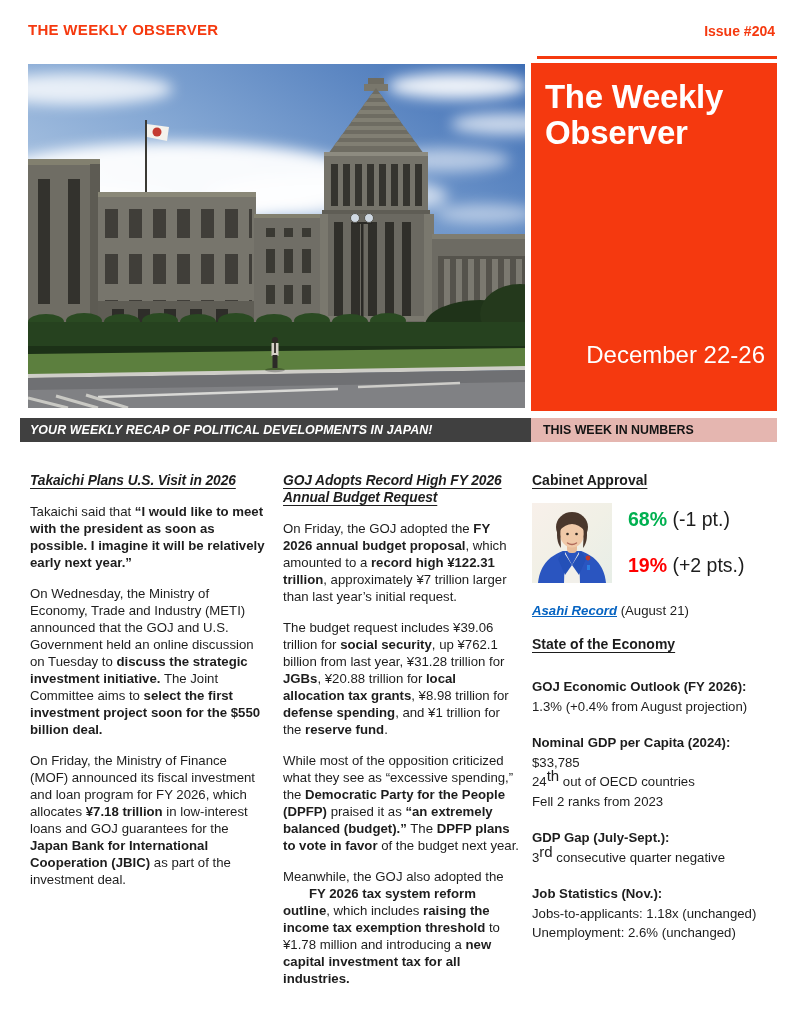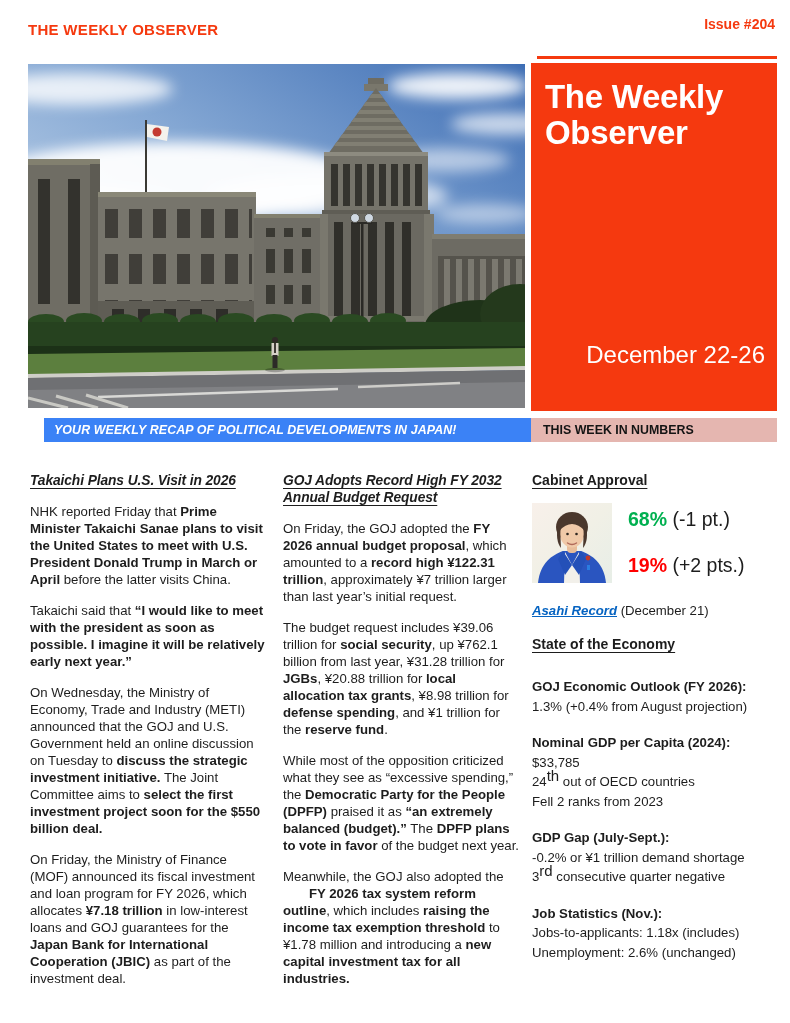--- a/index.html
+++ b/index.html
@@ -1,33 +1,33 @@
 <!DOCTYPE html>
 <html><head>
 <meta charset="utf-8">
 <style>
   html,body{margin:0;padding:0;background:#ffffff;}
   .page{position:relative;width:790px;height:1023px;background:#fff;overflow:hidden;
         font-family:Liberation Sans, sans-serif;color:#1d1d1d;}
   
   .masthead{position:absolute;left:28px;top:21px;font-size:15px;font-weight:700;
             letter-spacing:.3px;color:#f5390f;}
-  .issue{position:absolute;right:15px;top:16px;font-size:14px;font-weight:700;color:#f5390f;}
+  .issue{position:absolute;right:15px;top:23px;font-size:14px;font-weight:700;color:#f5390f;}
   .header-rule{position:absolute;left:537px;top:56px;width:240px;height:3px;background:#f5390f;}
   
   .photo{position:absolute;left:28px;top:64px;width:497px;height:344px;overflow:hidden;}
   .photo svg{display:block;width:100%;height:100%;}
   
   .cover{position:absolute;left:531px;top:63px;width:246px;height:348px;background:#f5390f;}
   .cover-title{position:absolute;left:14px;top:16px;width:218px;color:#fff;font-size:33px;
                font-weight:700;line-height:1.1;letter-spacing:-.3px;}
   .cover-date{position:absolute;right:12px;bottom:42px;color:#fff;font-size:24px;font-weight:400;}
   
   .banner{position:absolute;top:418px;height:24px;line-height:24px;font-size:12.4px;font-weight:700;}
-  .banner.recap{left:44px;width:542px;background:#3b82f6;color:#fff;font-style:italic;
+  .banner.recap{left:20px;width:542px;background:#404040;color:#fff;font-style:italic;
                 padding-left:10px;box-sizing:border-box;letter-spacing:.1px;}
   .banner.numbers{left:531px;width:246px;background:#e5b6b0;color:#141414;
                   padding-left:12px;box-sizing:border-box;}
   
   .col{position:absolute;top:472px;}
   .col1{left:30px;width:236px;}
   .col2{left:283px;width:237px;}
   .col3{left:532px;width:246px;}
   .art-head{margin:0 0 14px 0;font-size:13.8px;font-weight:700;font-style:italic;
             text-decoration:underline;text-underline-offset:3px;line-height:17px;letter-spacing:-.1px;}
@@ -215,28 +215,27 @@
   <div class="cover">
     <div class="cover-title">The Weekly Observer</div>
     <div class="cover-date">December 22-26</div>
   </div>
 
   <div class="banner recap">YOUR WEEKLY RECAP OF POLITICAL DEVELOPMENTS IN JAPAN!</div>
   <div class="banner numbers">THIS WEEK IN NUMBERS</div>
 
   <section class="col col1">
     <h2 class="art-head">Takaichi Plans U.S. Visit in 2026</h2>
-    <p><span>NHK reported Friday that </span><span style="font-weight: 700;">Prime Minister Takaichi Sanae plans to visit the United States to meet with U.S. President Donald Trump in March or April</span><span> before the latter visits China.</span></p>
     <p><span>Takaichi said that </span><span style="font-weight: 700;">“I would like to meet with the president as soon as possible. I imagine it will be relatively early next year.”</span></p>
     <p><span>On Wednesday, the Ministry of Economy, Trade and Industry (METI) announced that the GOJ and U.S. Government held an online discussion on Tuesday to </span><span style="font-weight: 700;">discuss the strategic investment initiative.</span><span> The Joint Committee aims to </span><span style="font-weight: 700;">select the first investment project soon for the $550 billion deal.</span></p>
     <p><span>On Friday, the Ministry of Finance (MOF) announced its fiscal investment and loan program for FY 2026, which allocates </span><span style="font-weight: 700;">¥7.18 trillion</span><span> in low-interest loans and GOJ guarantees for the </span><span style="font-weight: 700;">Japan Bank for International Cooperation (JBIC)</span><span> as part of the investment deal.</span></p>
   </section>
 
   <section class="col col2">
-    <h2 class="art-head">GOJ Adopts Record High FY 2032 Annual Budget Request</h2>
+    <h2 class="art-head">GOJ Adopts Record High FY 2026 Annual Budget Request</h2>
     <p><span>On Friday, the GOJ adopted the </span><span style="font-weight: 700;">FY 2026 annual budget proposal</span><span>, which amounted to a </span><span style="font-weight: 700;">record high ¥122.31 trillion</span><span>, approximately ¥7 trillion larger than last year’s initial request.</span></p>
     <p><span>The budget request includes ¥39.06 trillion for </span><span style="font-weight: 700;">social security</span><span>, up ¥762.1 billion from last year, ¥31.28 trillion for </span><span style="font-weight: 700;">JGBs</span><span>, ¥20.88 trillion for </span><span style="font-weight: 700;">local allocation tax grants</span><span>, ¥8.98 trillion for </span><span style="font-weight: 700;">defense spending</span><span>, and ¥1 trillion for the </span><span style="font-weight: 700;">reserve fund</span><span>.</span></p>
     <p><span>While most of the opposition criticized what they see as “excessive spending,” the </span><span style="font-weight: 700;">Democratic Party for the People (DPFP)</span><span> praised it as </span><span style="font-weight: 700;">“an extremely balanced (budget).”</span><span> The </span><span style="font-weight: 700;">DPFP plans to vote in favor</span><span> of the budget next year.</span></p>
     <p><span>Meanwhile, the GOJ also adopted the </span><span style="font-weight: 700; padding-left: 26px;">FY 2026 tax system reform outline</span><span>, which includes </span><span style="font-weight: 700;">raising the income tax exemption threshold</span><span> to ¥1.78 million and introducing a </span><span style="font-weight: 700;">new capital investment tax for all industries.</span></p>
   </section>
 
   <aside class="col col3">
     <h3 class="side-head">Cabinet Approval</h3>
 
     <div class="cab-row">
@@ -267,40 +266,39 @@
           <rect x="55" y="62" width="3" height="5" fill="#2a7de1"></rect>
         </svg>
       </div>
       <div class="stats">
         <div class="stat"><span class="pct up">68%</span><span class="chg"> (-1 pt.)</span></div>
         <div class="stat"><span class="pct down">19%</span><span class="chg"> (+2 pts.)</span></div>
       </div>
     </div>
 
     <div class="source">
-      <a class="srclink">Asahi Record</a><span> (December 21)</span>
+      <a class="srclink">Asahi Record</a><span> (August 21)</span>
     </div>
 
     <h3 class="side-head econ-head">State of the Economy</h3>
 
     <div class="econ-block">
       <div class="econ-title">GOJ Economic Outlook (FY 2026):</div>
       <div class="econ-line"><span>1.3% (+0.4% from August projection)</span></div>
     </div>
     <div class="econ-block">
       <div class="econ-title">Nominal GDP per Capita (2024):</div>
       <div class="econ-line"><span>$33,785</span></div>
       <div class="econ-line"><span>24</span><sup>th</sup><span> out of OECD countries</span></div>
       <div class="econ-line"><span>Fell 2 ranks from 2023</span></div>
     </div>
     <div class="econ-block">
       <div class="econ-title">GDP Gap (July-Sept.):</div>
-      <div class="econ-line"><span>-0.2% or ¥1 trillion demand shortage</span></div>
       <div class="econ-line"><span>3</span><sup>rd</sup><span> consecutive quarter negative</span></div>
     </div>
     <div class="econ-block">
       <div class="econ-title">Job Statistics (Nov.):</div>
-      <div class="econ-line"><span>Jobs-to-applicants: 1.18x (includes)</span></div>
+      <div class="econ-line"><span>Jobs-to-applicants: 1.18x (unchanged)</span></div>
       <div class="econ-line"><span>Unemployment: 2.6% (unchanged)</span></div>
     </div>
   </aside>
 
 </div>
 
 </body></html>

